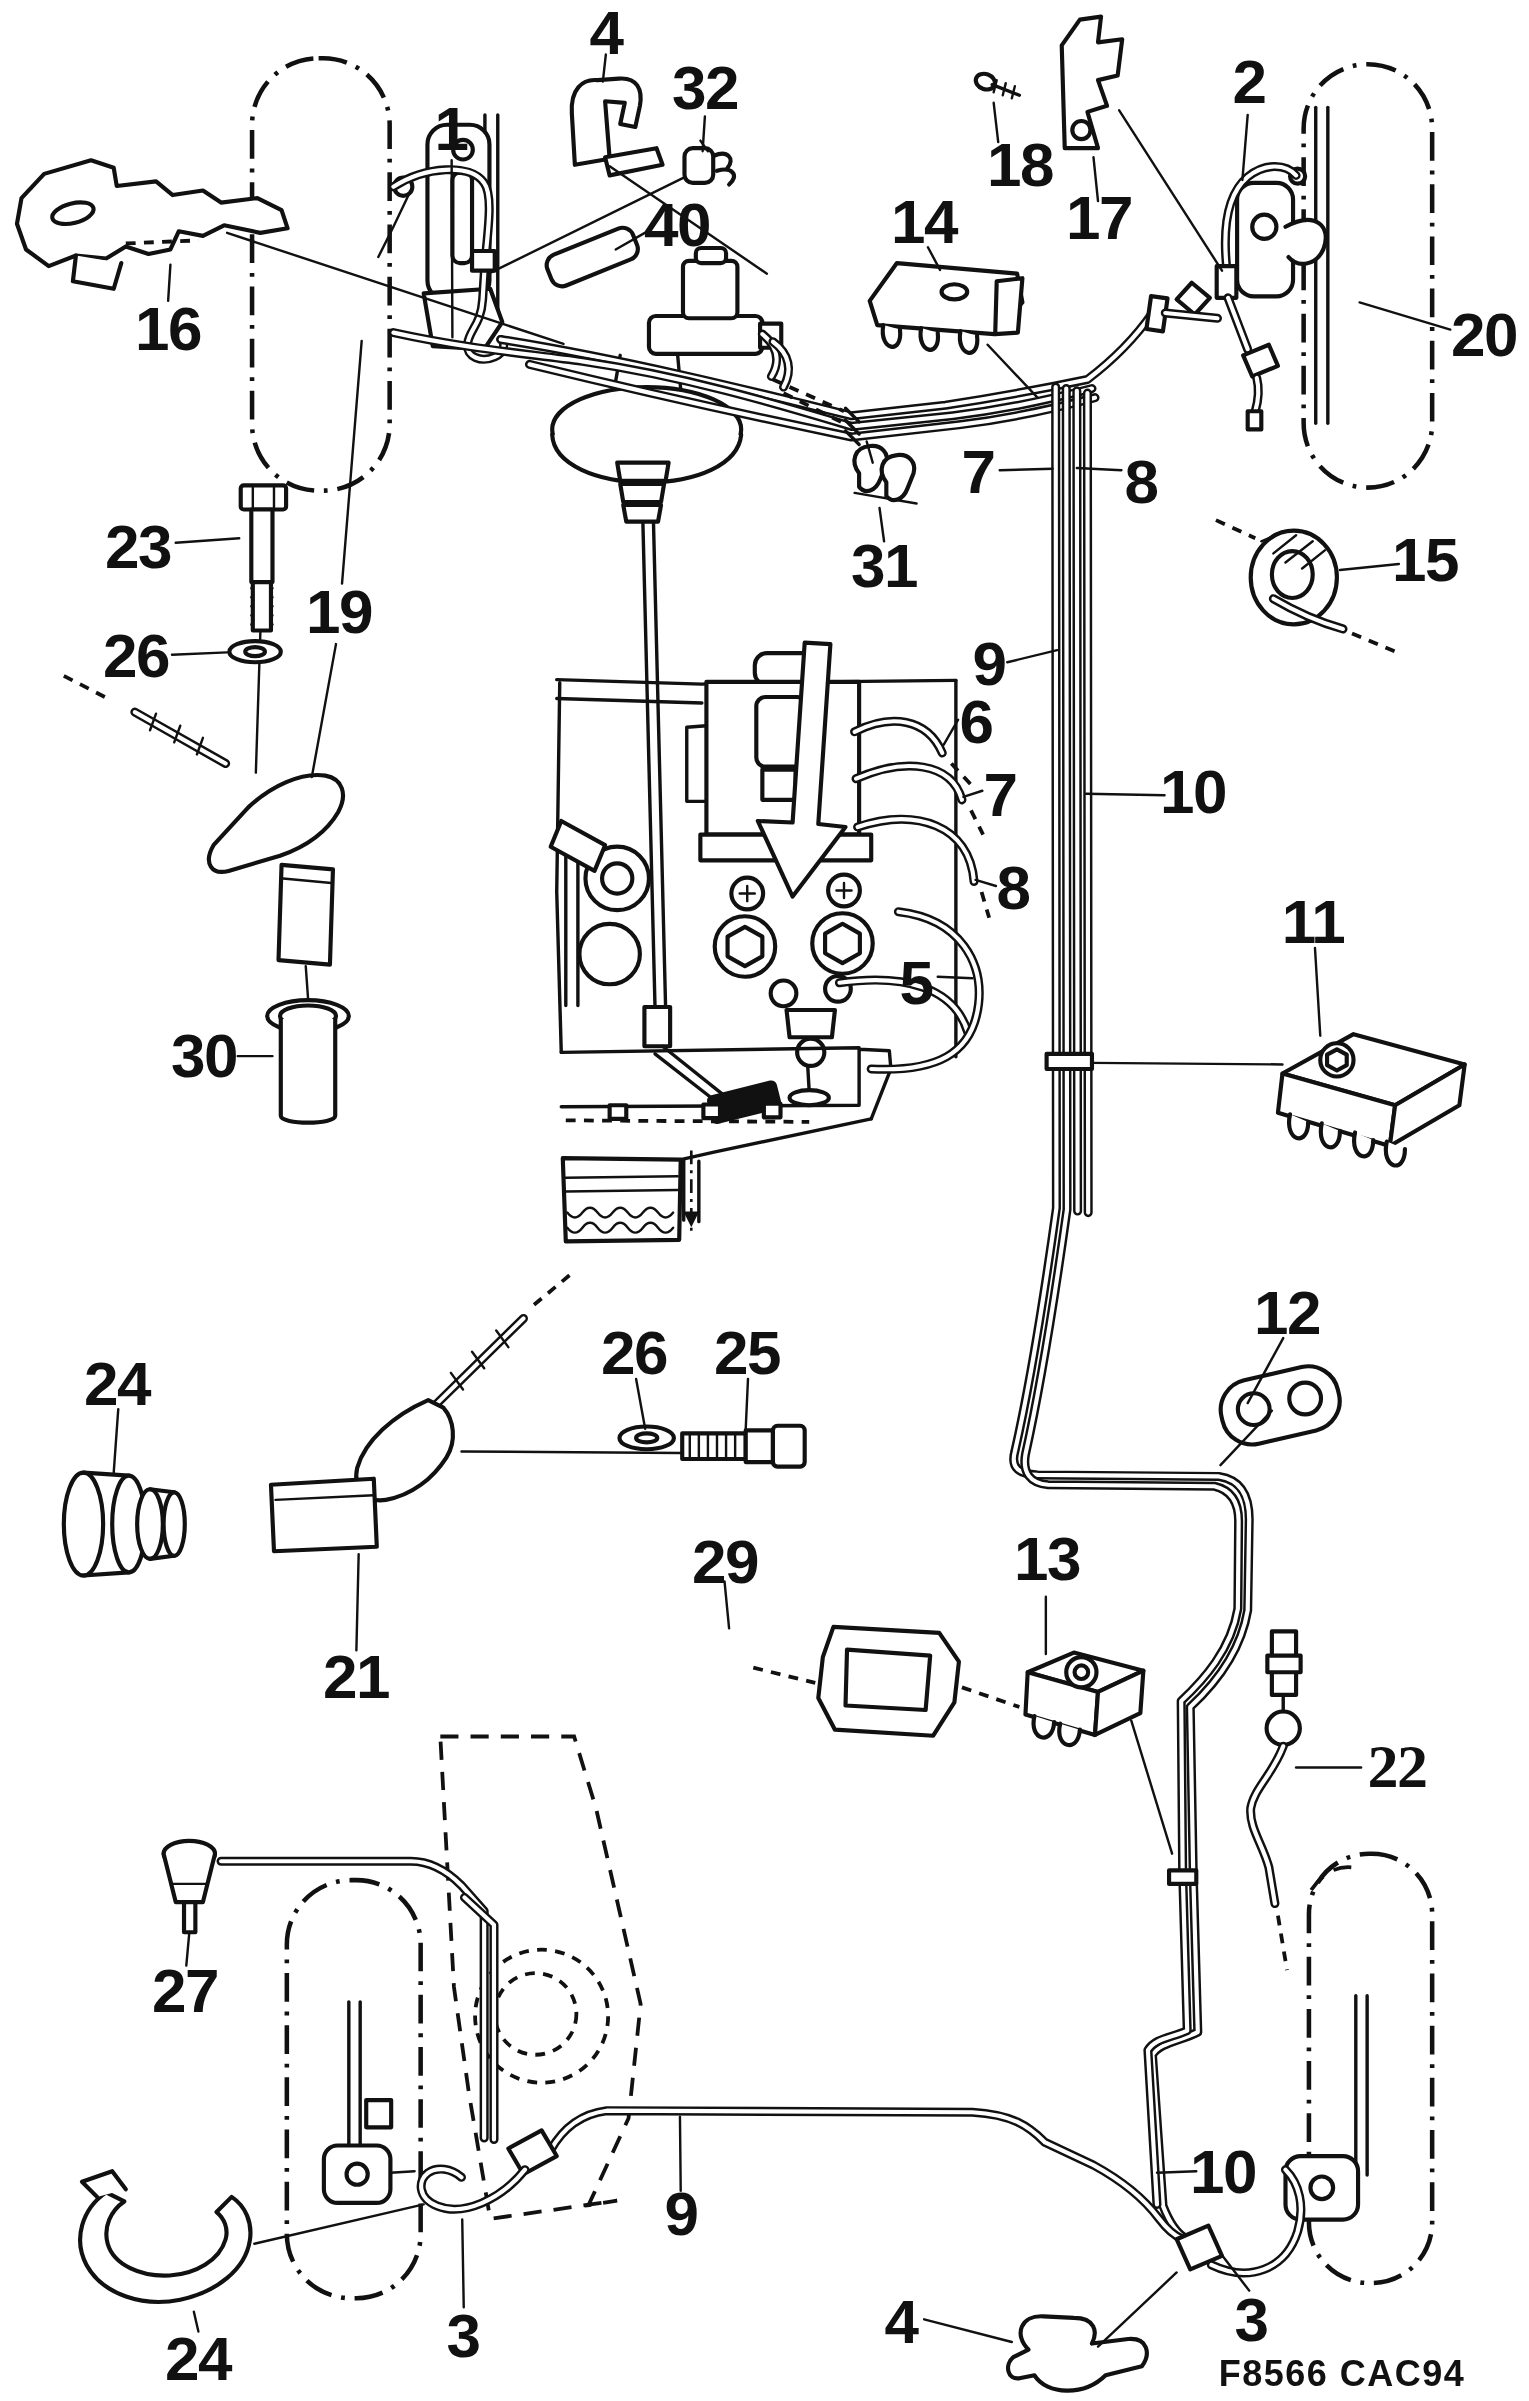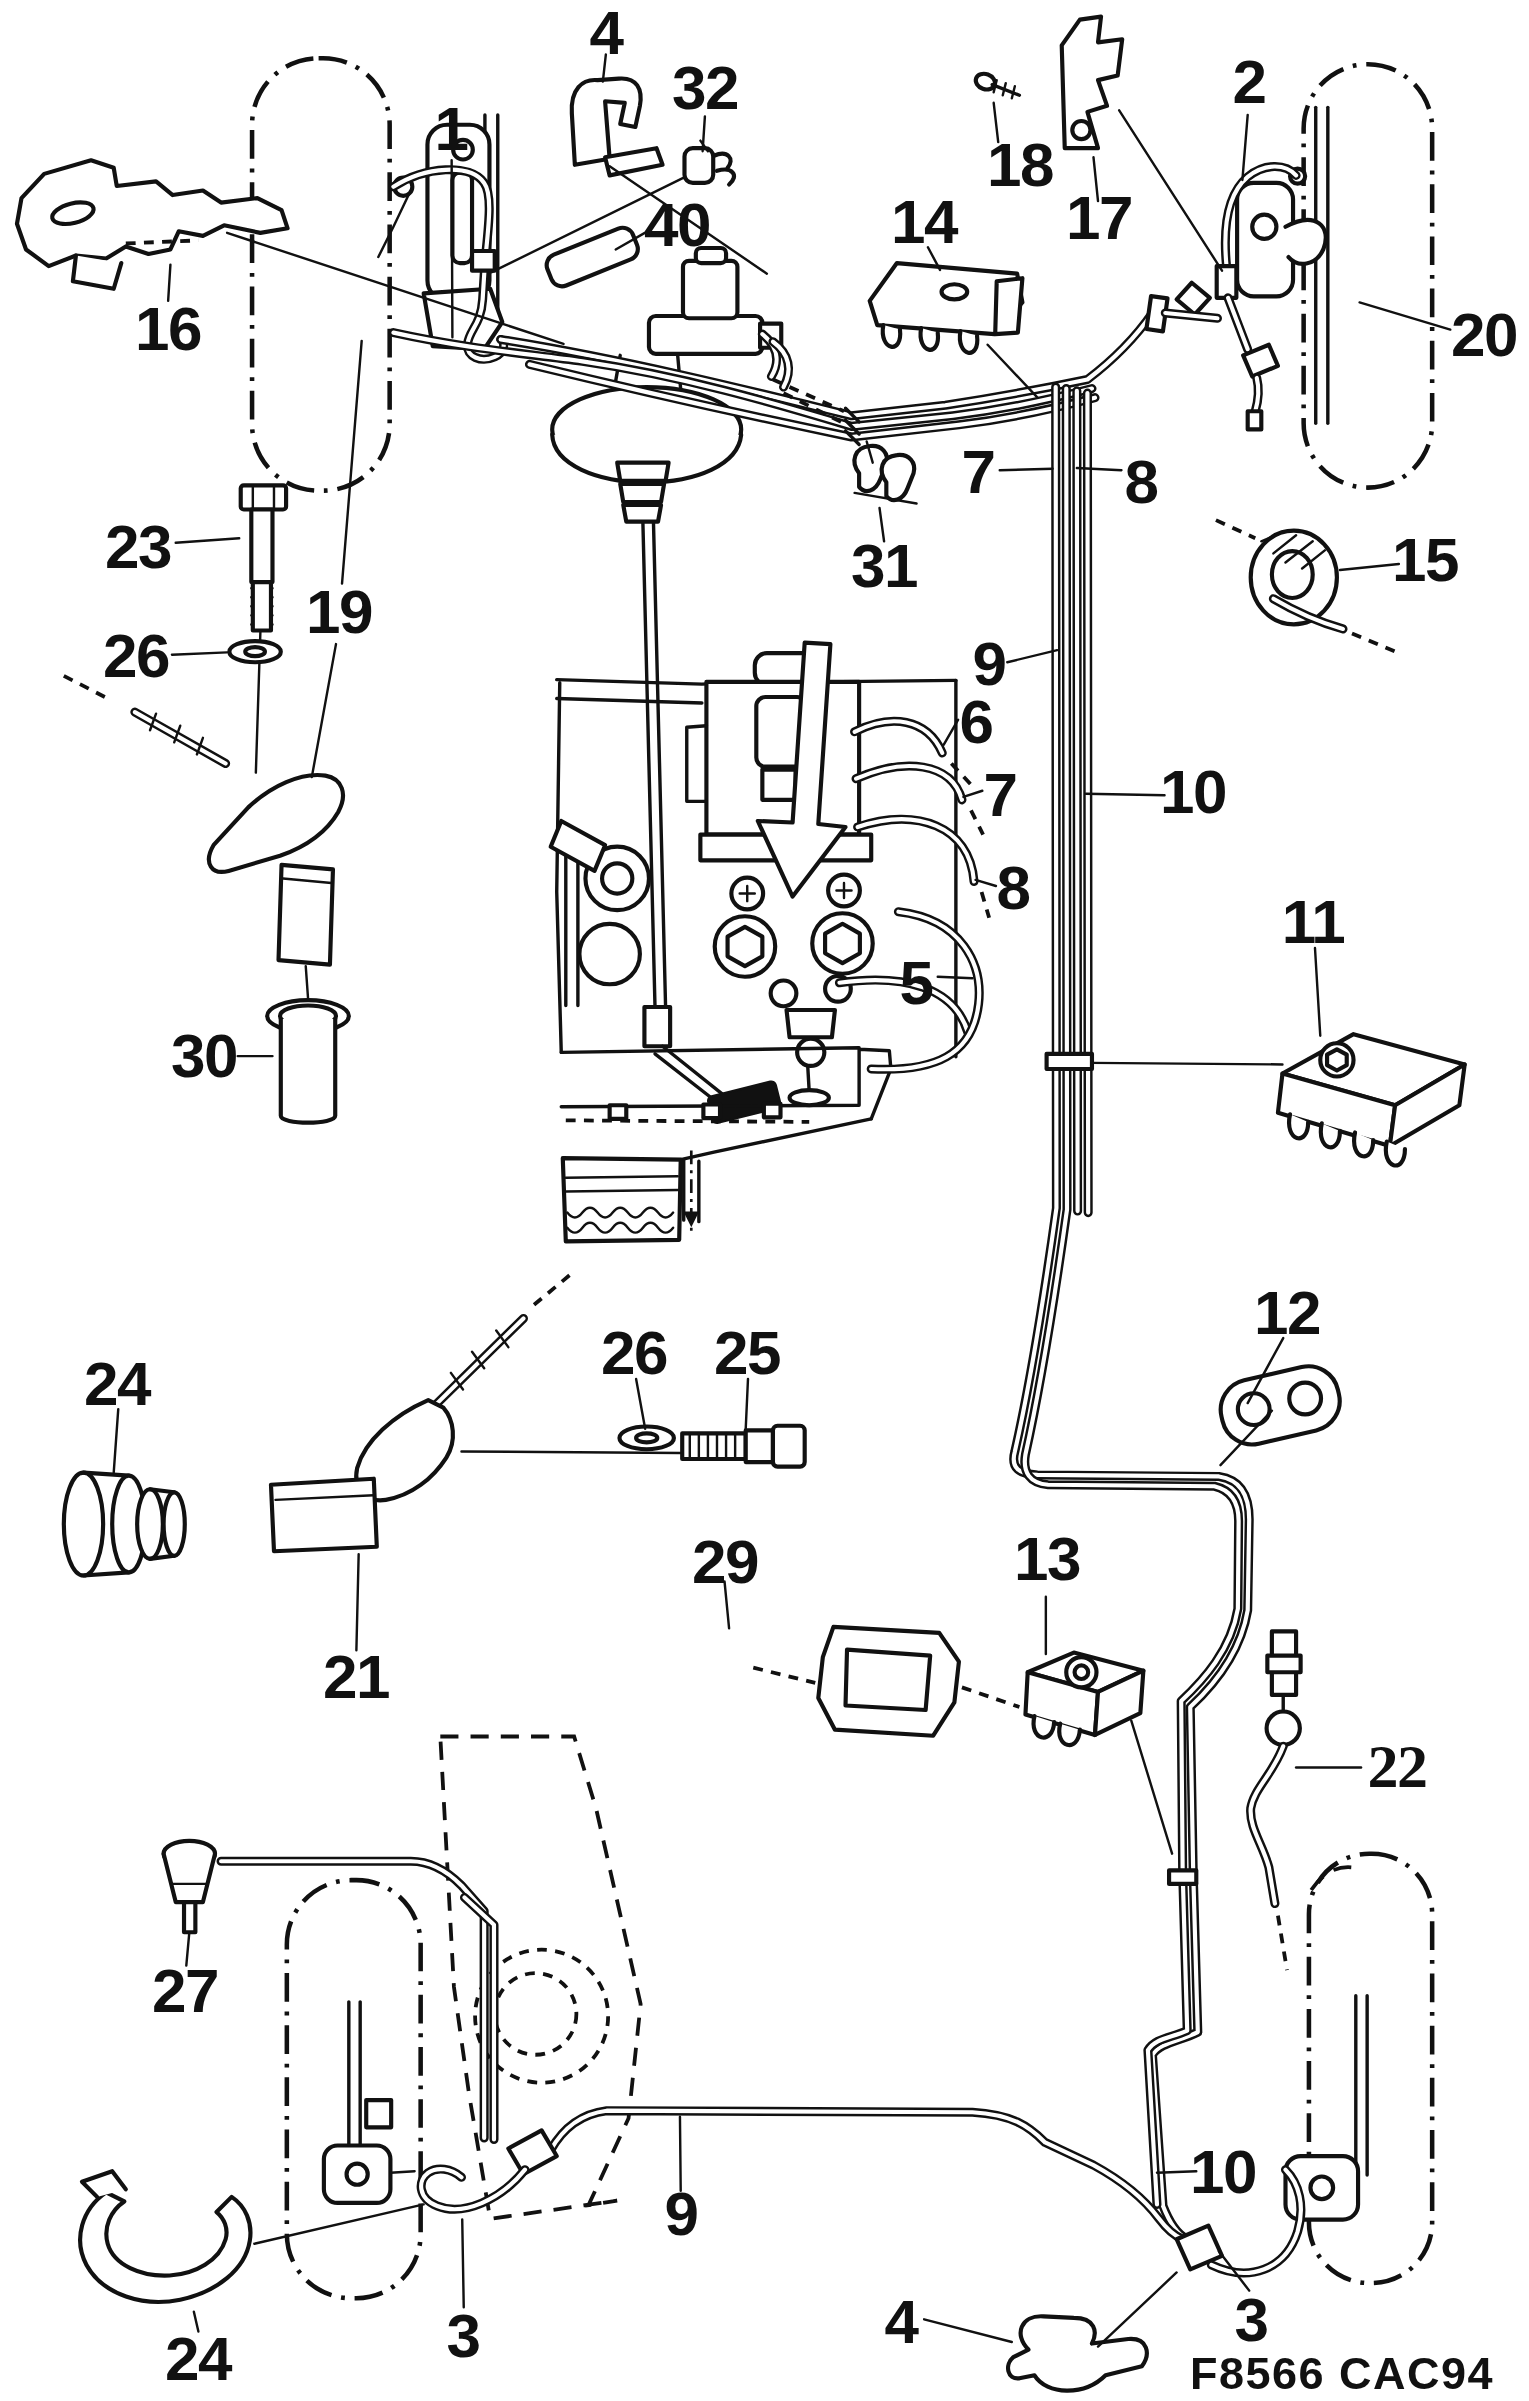--- a/index.html
+++ b/index.html
@@ -13,21 +13,21 @@
   .thin{stroke-width:3.2}
   .part{fill:#fff;stroke:#111;stroke-width:5.5;stroke-linejoin:round;stroke-linecap:round}
   .dark{fill:#111;stroke:#111;stroke-width:3}
   .whl{fill:none;stroke:#111;stroke-width:6;stroke-dasharray:38 13 5 13}
   .dsh{stroke:#111;stroke-width:5;fill:none;stroke-dasharray:24 16}
   .dsh2{stroke:#111;stroke-width:5;fill:none;stroke-dasharray:13 11}
   .ddot{stroke:#111;stroke-width:3.5;fill:none;stroke-dasharray:18 8 4 8}
   .callout{position:absolute;transform:translate(-50%,-50%);color:#111;
            font-weight:700;font-size:62px;line-height:1;letter-spacing:-1.5px;white-space:nowrap;}
   .code{position:absolute;transform:translate(-50%,-50%);color:#111;
-        font-weight:700;font-size:45px;letter-spacing:1.5px;white-space:nowrap;}
+        font-weight:700;font-size:36px;letter-spacing:1.5px;white-space:nowrap;}
 </style>
 </head>
 <body>
 
 <div class="stage">
 <svg width="1530" height="2401" viewBox="0 0 2023 3176">
 
   <g>
     <rect class="whl" x="333" y="77" width="182" height="572" rx="88"></rect>
     <line class="ln" x1="641" y1="152" x2="641" y2="430"></line>

